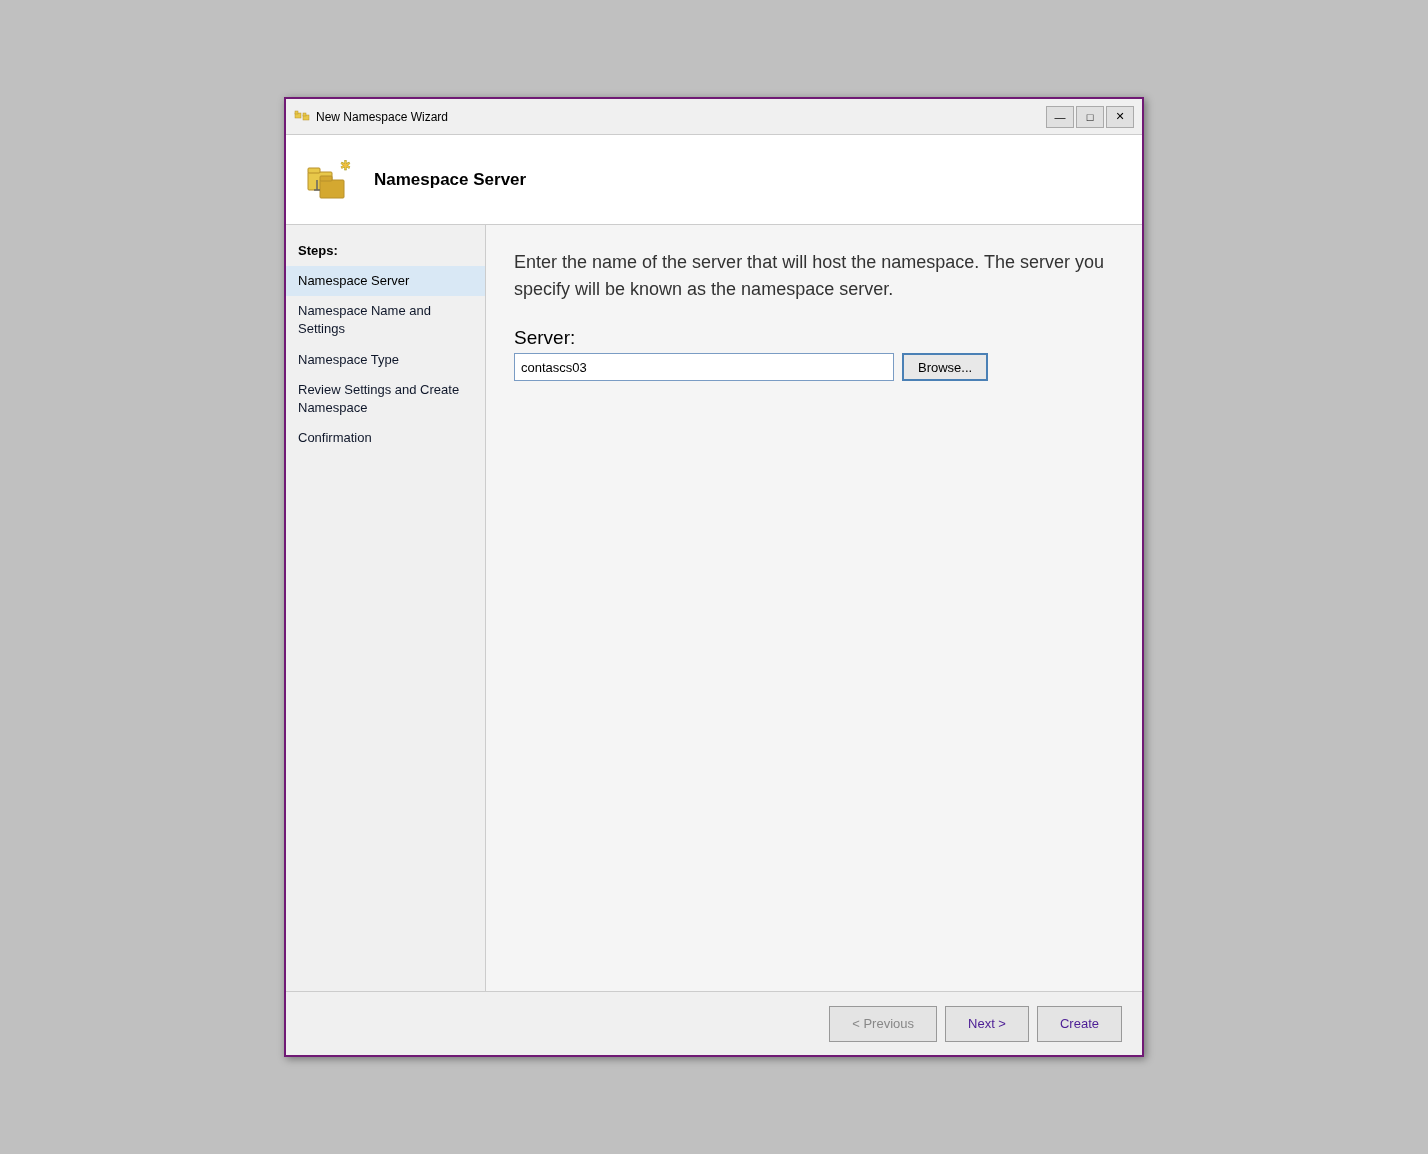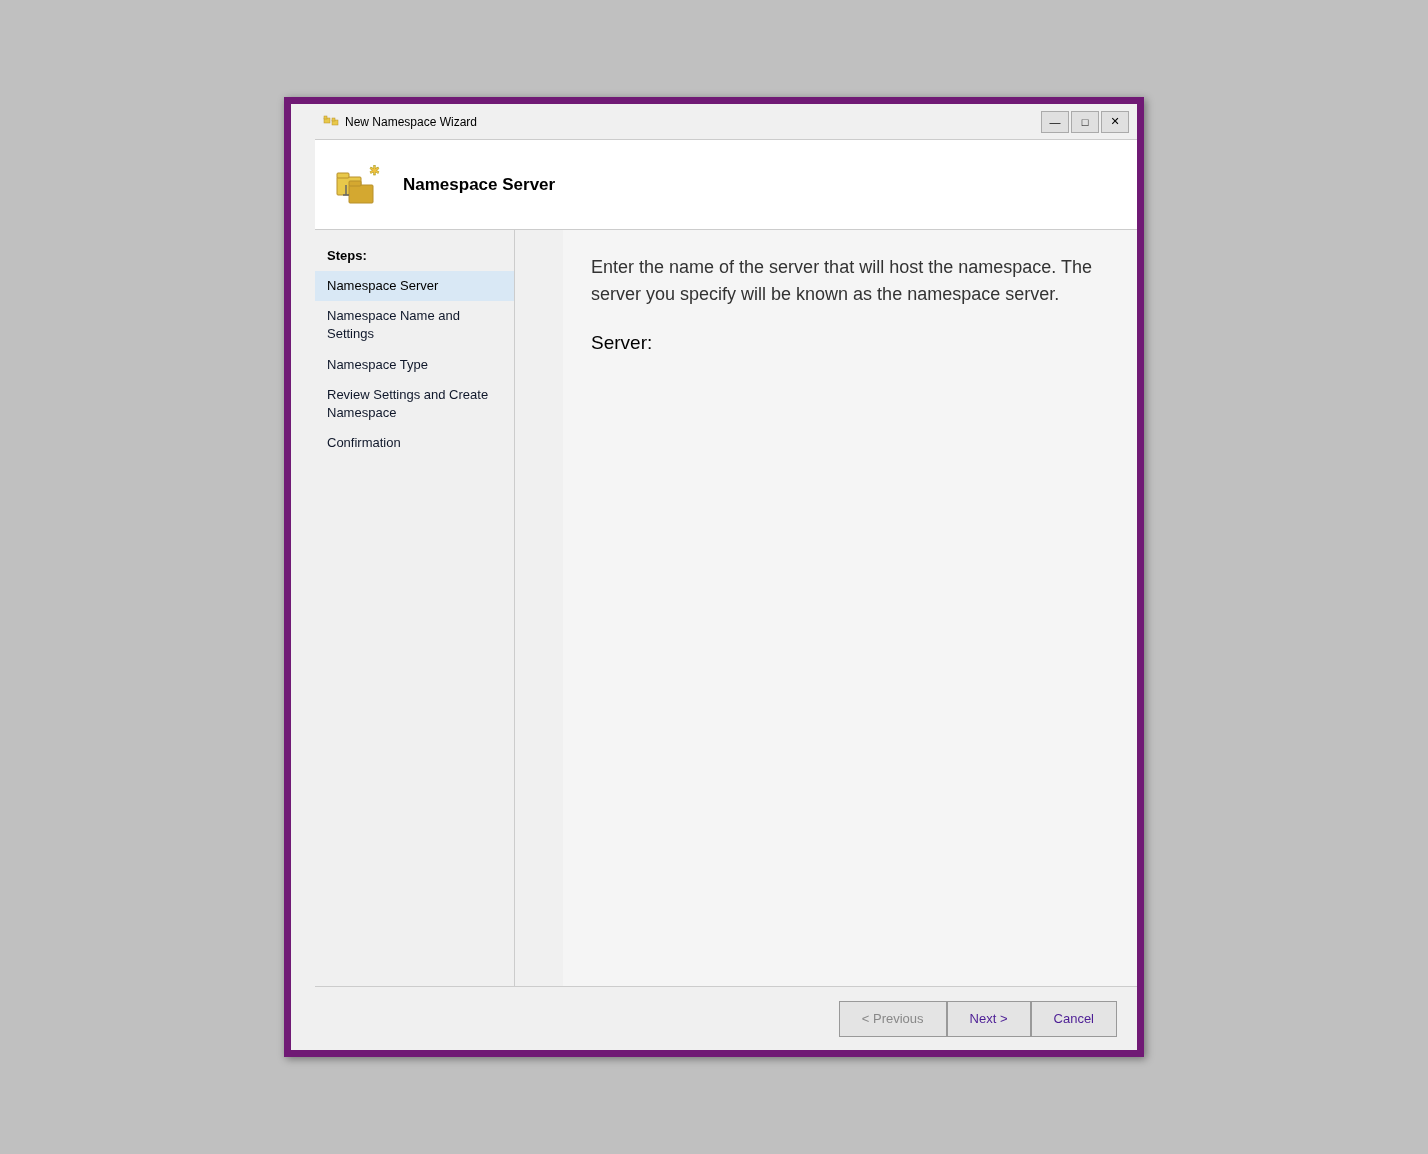--- a/index.html
+++ b/index.html
@@ -17,25 +17,24 @@
       align-items: center;
       width: 1428px;
       height: 1154px;
       overflow: hidden;
     }
 
     .window {
       width: 860px;
       height: 960px;
       background: #f0f0f0;
-      border: 7px solid #701a75;
+      border: 2px solid #701a75;
       box-shadow: 2px 2px 8px rgba(0,0,0,0.4);
       display: flex;
       flex-direction: column;
-      padding-left: 24px;
     }
 
     .title-bar {
       background: #f0f0f0;
       border-bottom: 1px solid #ccc;
       display: flex;
       align-items: center;
       justify-content: space-between;
       padding: 6px 8px;
       user-select: none;
@@ -86,21 +85,20 @@
       font-size: 17px;
       font-weight: bold;
       color: #000;
     }
 
     
     .content-area {
       display: flex;
       flex: 1;
       overflow: hidden;
-      gap: 48px;
     }
 
     
     .steps-panel {
       width: 200px;
       background: #f0f0f0;
       border-right: 1px solid #ccc;
       padding: 14px 0;
       flex-shrink: 0;
     }
@@ -173,20 +171,21 @@
       white-space: nowrap;
     }
 
     
     .footer {
       background: #f0f0f0;
       border-top: 1px solid #ccc;
       padding: 14px 20px;
       display: flex;
       justify-content: flex-end;
+      gap: 8px;
       height: 64px;
       align-items: center;
     }
 
     .footer-btn {
       height: 36px;
       padding: 0 22px;
       font-size: 13px;
       cursor: pointer;
       border: 1px solid #999;
@@ -265,24 +264,28 @@
       <div class="step-item">
         <span>Confirmation</span>
       </div>
     </div>
 
     <div class="main-panel">
       <p class="description-text">Enter the name of the server that will host the namespace. The server you specify will be known as the namespace server.</p>
 
       <div>
         <div class="field-label">Server:</div>
+        <div class="server-input-row">
+          <input class="server-input" type="text" value="contascs03" style="">
+          <button class="browse-btn">Browse...</button>
+        </div>
       </div>
     </div>
 
   </div>
 
   <div class="footer">
     <button class="footer-btn disabled">&lt; Previous</button>
     <button class="footer-btn primary">Next &gt;</button>
-    <button class="footer-btn">Cancel</button>
+    <button class="footer-btn">Create</button>
   </div>
 
 </div>
 
 </body></html>

